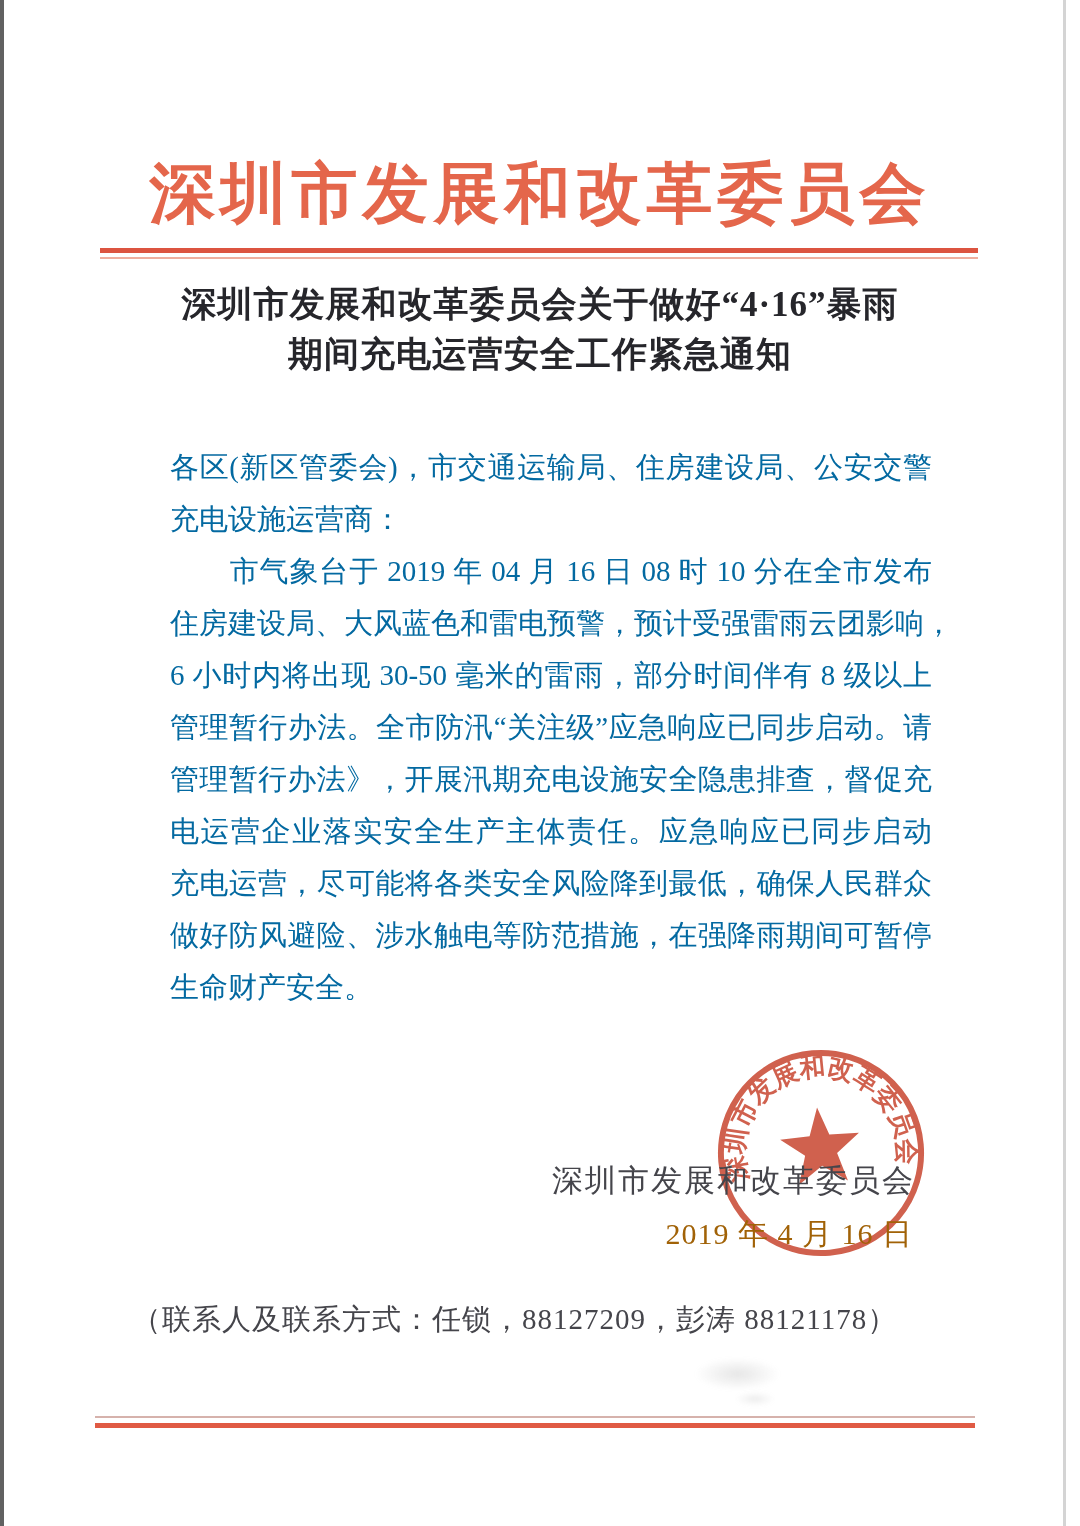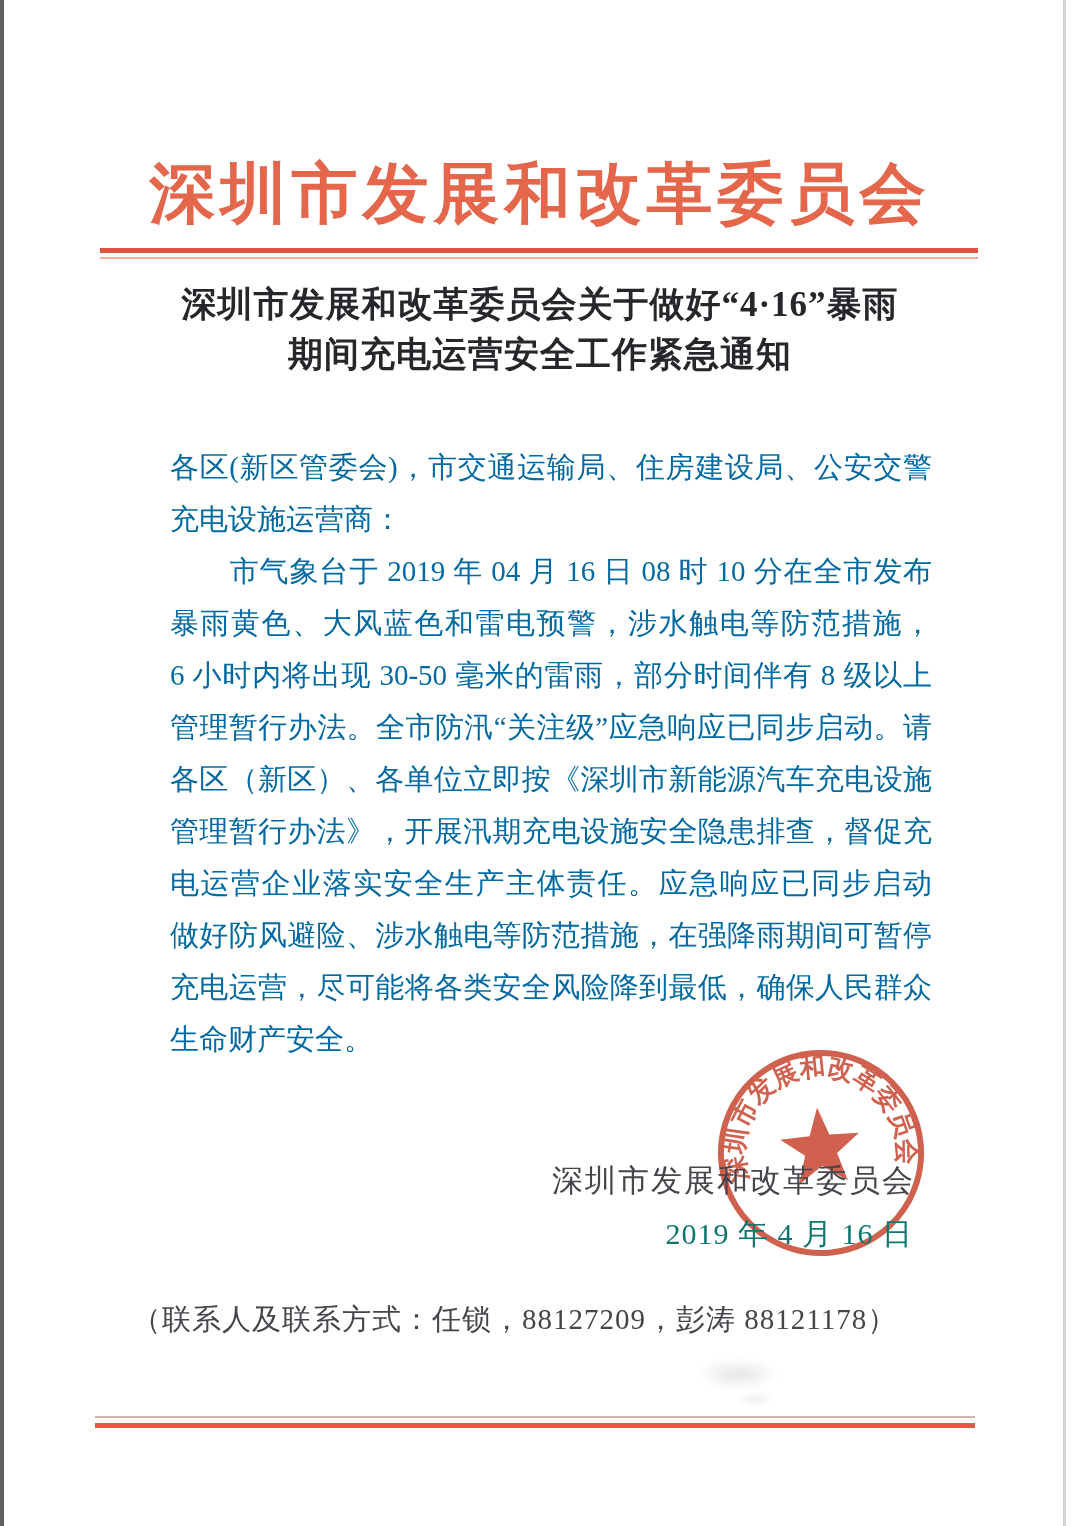--- a/index.html
+++ b/index.html
@@ -52,21 +52,21 @@
   }
   .body-line.last{text-align:left;text-align-last:left;}
 
   
   .sig-agency{
     position:absolute;top:1160px;right:165px;
     font-size:31px;color:#45454b;letter-spacing:2px;white-space:nowrap;
   }
   .sig-date{
     position:absolute;top:1214px;right:167px;
-    font-size:30px;color:#0f766e;letter-spacing:1px;white-space:nowrap;
+    font-size:30px;color:#a16207;letter-spacing:1px;white-space:nowrap;
   }
 
   
   .seal{
     position:absolute;left:712px;top:1044px;width:218px;height:218px;
     opacity:.85;mix-blend-mode:multiply;
     transform:rotate(-5deg);
   }
   .seal text{
     font-family:"Liberation Serif","DejaVu Serif",serif;
@@ -101,28 +101,27 @@
   <div class="doc-title">
     <div class="t-line">深圳市发展和改革委员会关于做好“4·16”暴雨</div>
     <div class="t-line">期间充电运营安全工作紧急通知</div>
   </div>
 
   <div class="body-block">
 
   <div class="body-line">各区(新区管委会)，市交通运输局、住房建设局、公安交警</div>
       <div class="body-line last">充电设施运营商：</div>
       <div class="body-line">　　市气象台于 2019 年 04 月 16 日 08 时 10 分在全市发布</div>
-      <div class="body-line">暴雨黄色、大风蓝色和雷电预警，涉水触电等防范措施，</div>
+      <div class="body-line">住房建设局、大风蓝色和雷电预警，预计受强雷雨云团影响，</div>
       <div class="body-line">6 小时内将出现 30-50 毫米的雷雨，部分时间伴有 8 级以上</div>
       <div class="body-line">管理暂行办法。全市防汛“关注级”应急响应已同步启动。请</div>
-      <div class="body-line">各区（新区）、各单位立即按《深圳市新能源汽车充电设施</div>
       <div class="body-line">管理暂行办法》，开展汛期充电设施安全隐患排查，督促充</div>
       <div class="body-line">电运营企业落实安全生产主体责任。应急响应已同步启动</div>
+      <div class="body-line">充电运营，尽可能将各类安全风险降到最低，确保人民群众</div>
       <div class="body-line">做好防风避险、涉水触电等防范措施，在强降雨期间可暂停</div>
-      <div class="body-line">充电运营，尽可能将各类安全风险降到最低，确保人民群众</div>
       <div class="body-line last">生命财产安全。</div>
     </div>
 
   <svg class="seal" viewBox="0 0 220 220">
     <defs>
       <path id="sealArc" d="M 34.7 130.2 A 78 78 0 1 1 185.3 130.2" fill="none"></path>
     </defs>
     <circle cx="110" cy="110" r="101" fill="none" stroke="#c8452f" stroke-width="6"></circle>
     <path fill="#c8452f" d="M110,64 L120,92.2 L149.9,93 L126.2,111.3 L134.7,140 L110,123 L85.3,140 L93.8,111.3 L70.1,93 L100,92.2 Z"></path>
     <text font-size="27" fill="#c8452f">

